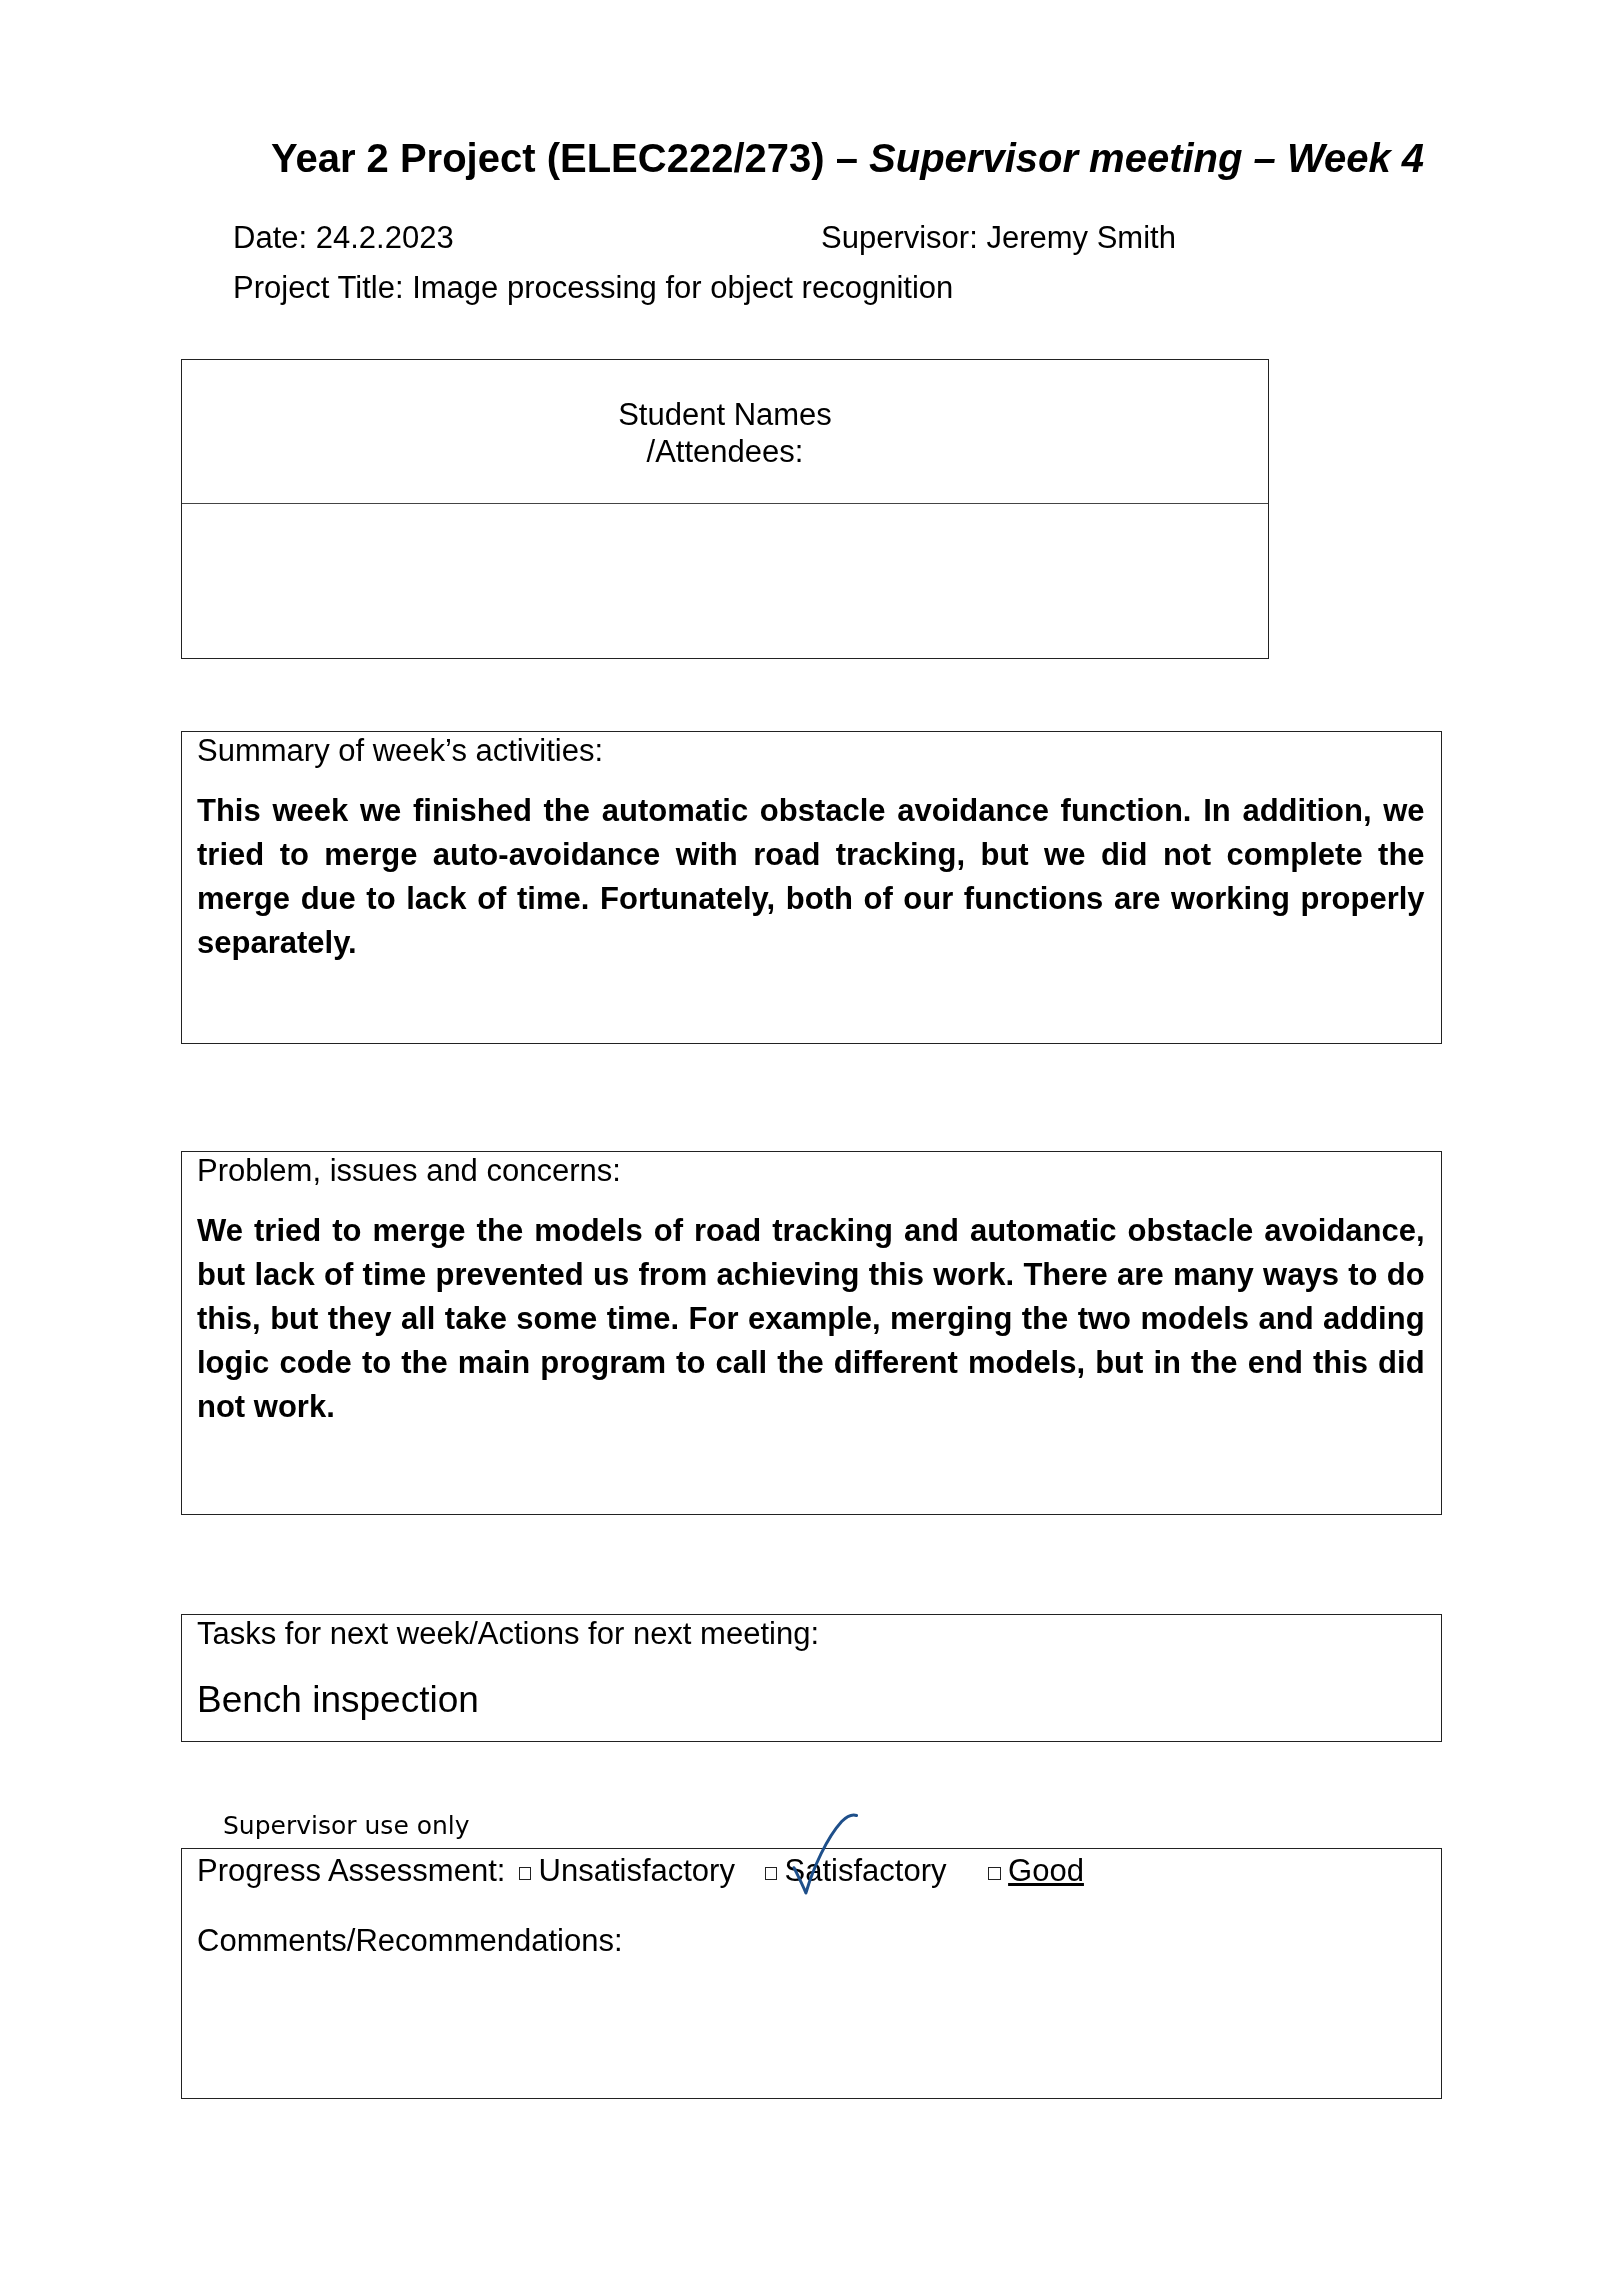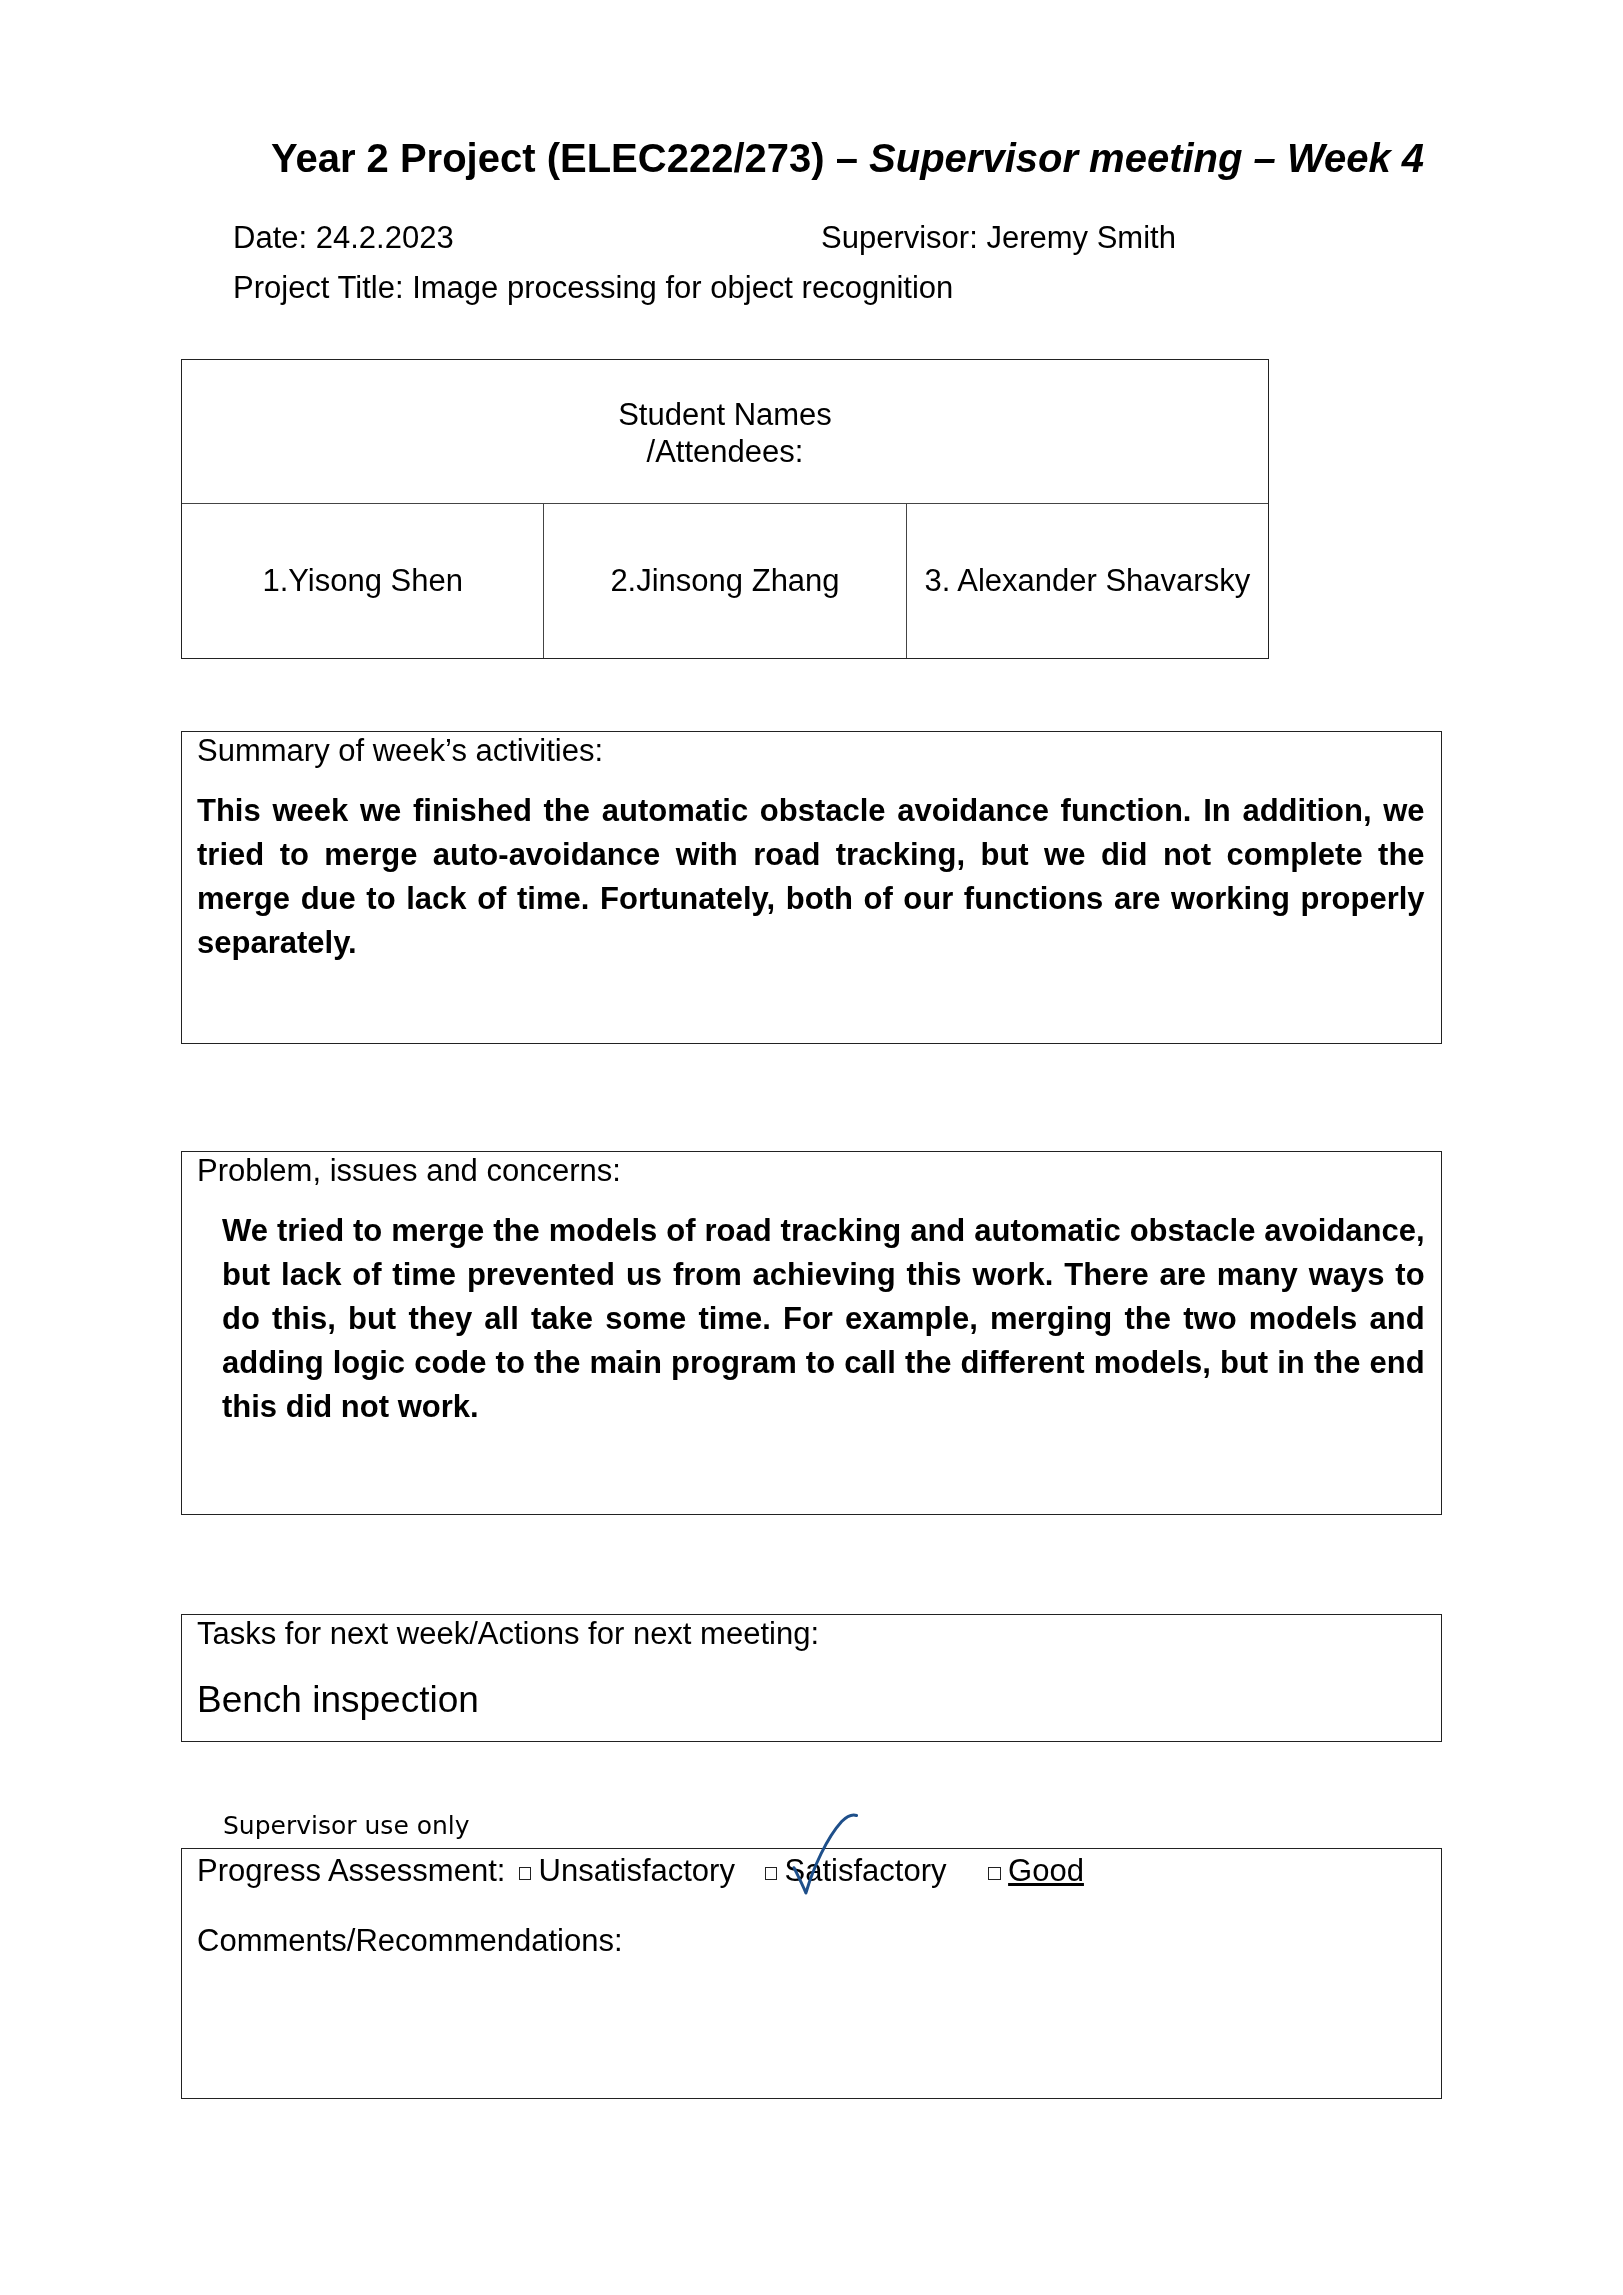--- a/index.html
+++ b/index.html
@@ -40,35 +40,30 @@
 <div class="abs meta" style="left:785px; top:219px;">Supervisor: Jeremy Smith</div>
 <div class="abs meta" style="left:197px; top:269px;">Project Title: Image processing for object recognition</div>
 
 <div class="names-table">
   <div class="names-head">
     <div class="inner">
       <div>Student Names</div>
       <div>/Attendees:</div>
     </div>
   </div>
-  <div class="names-row">
-    <div class="names-cell">1.Yisong Shen</div>
-    <div class="names-cell">2.Jinsong Zhang</div>
-    <div class="names-cell">3. Alexander Shavarsky</div>
-  </div>
 </div>
 
 <div class="box" style="top:731px; height:313px;">
   <div class="label" style="top:0px;">Summary of week’s activities:</div>
   <div class="para" style="top:57px;">This week we finished the automatic obstacle avoidance function. In addition, we tried to merge auto-avoidance with road tracking, but we did not complete the merge due to lack of time. Fortunately, both of our functions are working properly separately.</div>
 </div>
 
 <div class="box" style="top:1151px; height:364px;">
   <div class="label" style="top:0px;">Problem, issues and concerns:</div>
-  <div class="para" style="top:57px;margin-left:25px;">We tried to merge the models of road tracking and automatic obstacle avoidance, but lack of time prevented us from achieving this work. There are many ways to do this, but they all take some time. For example, merging the two models and adding logic code to the main program to call the different models, but in the end this did not work.</div>
+  <div class="para" style="top:57px;">We tried to merge the models of road tracking and automatic obstacle avoidance, but lack of time prevented us from achieving this work. There are many ways to do this, but they all take some time. For example, merging the two models and adding logic code to the main program to call the different models, but in the end this did not work.</div>
 </div>
 
 <div class="box" style="top:1614px; height:128px;">
   <div class="label" style="top:0px;">Tasks for next week/Actions for next meeting:</div>
   <div class="big" style="top:62px;">Bench inspection</div>
 </div>
 
 <div class="abs small-note" style="left:187px; top:1811px;">Supervisor use only</div>
 
 <div class="box" style="top:1848px; height:251px;">

